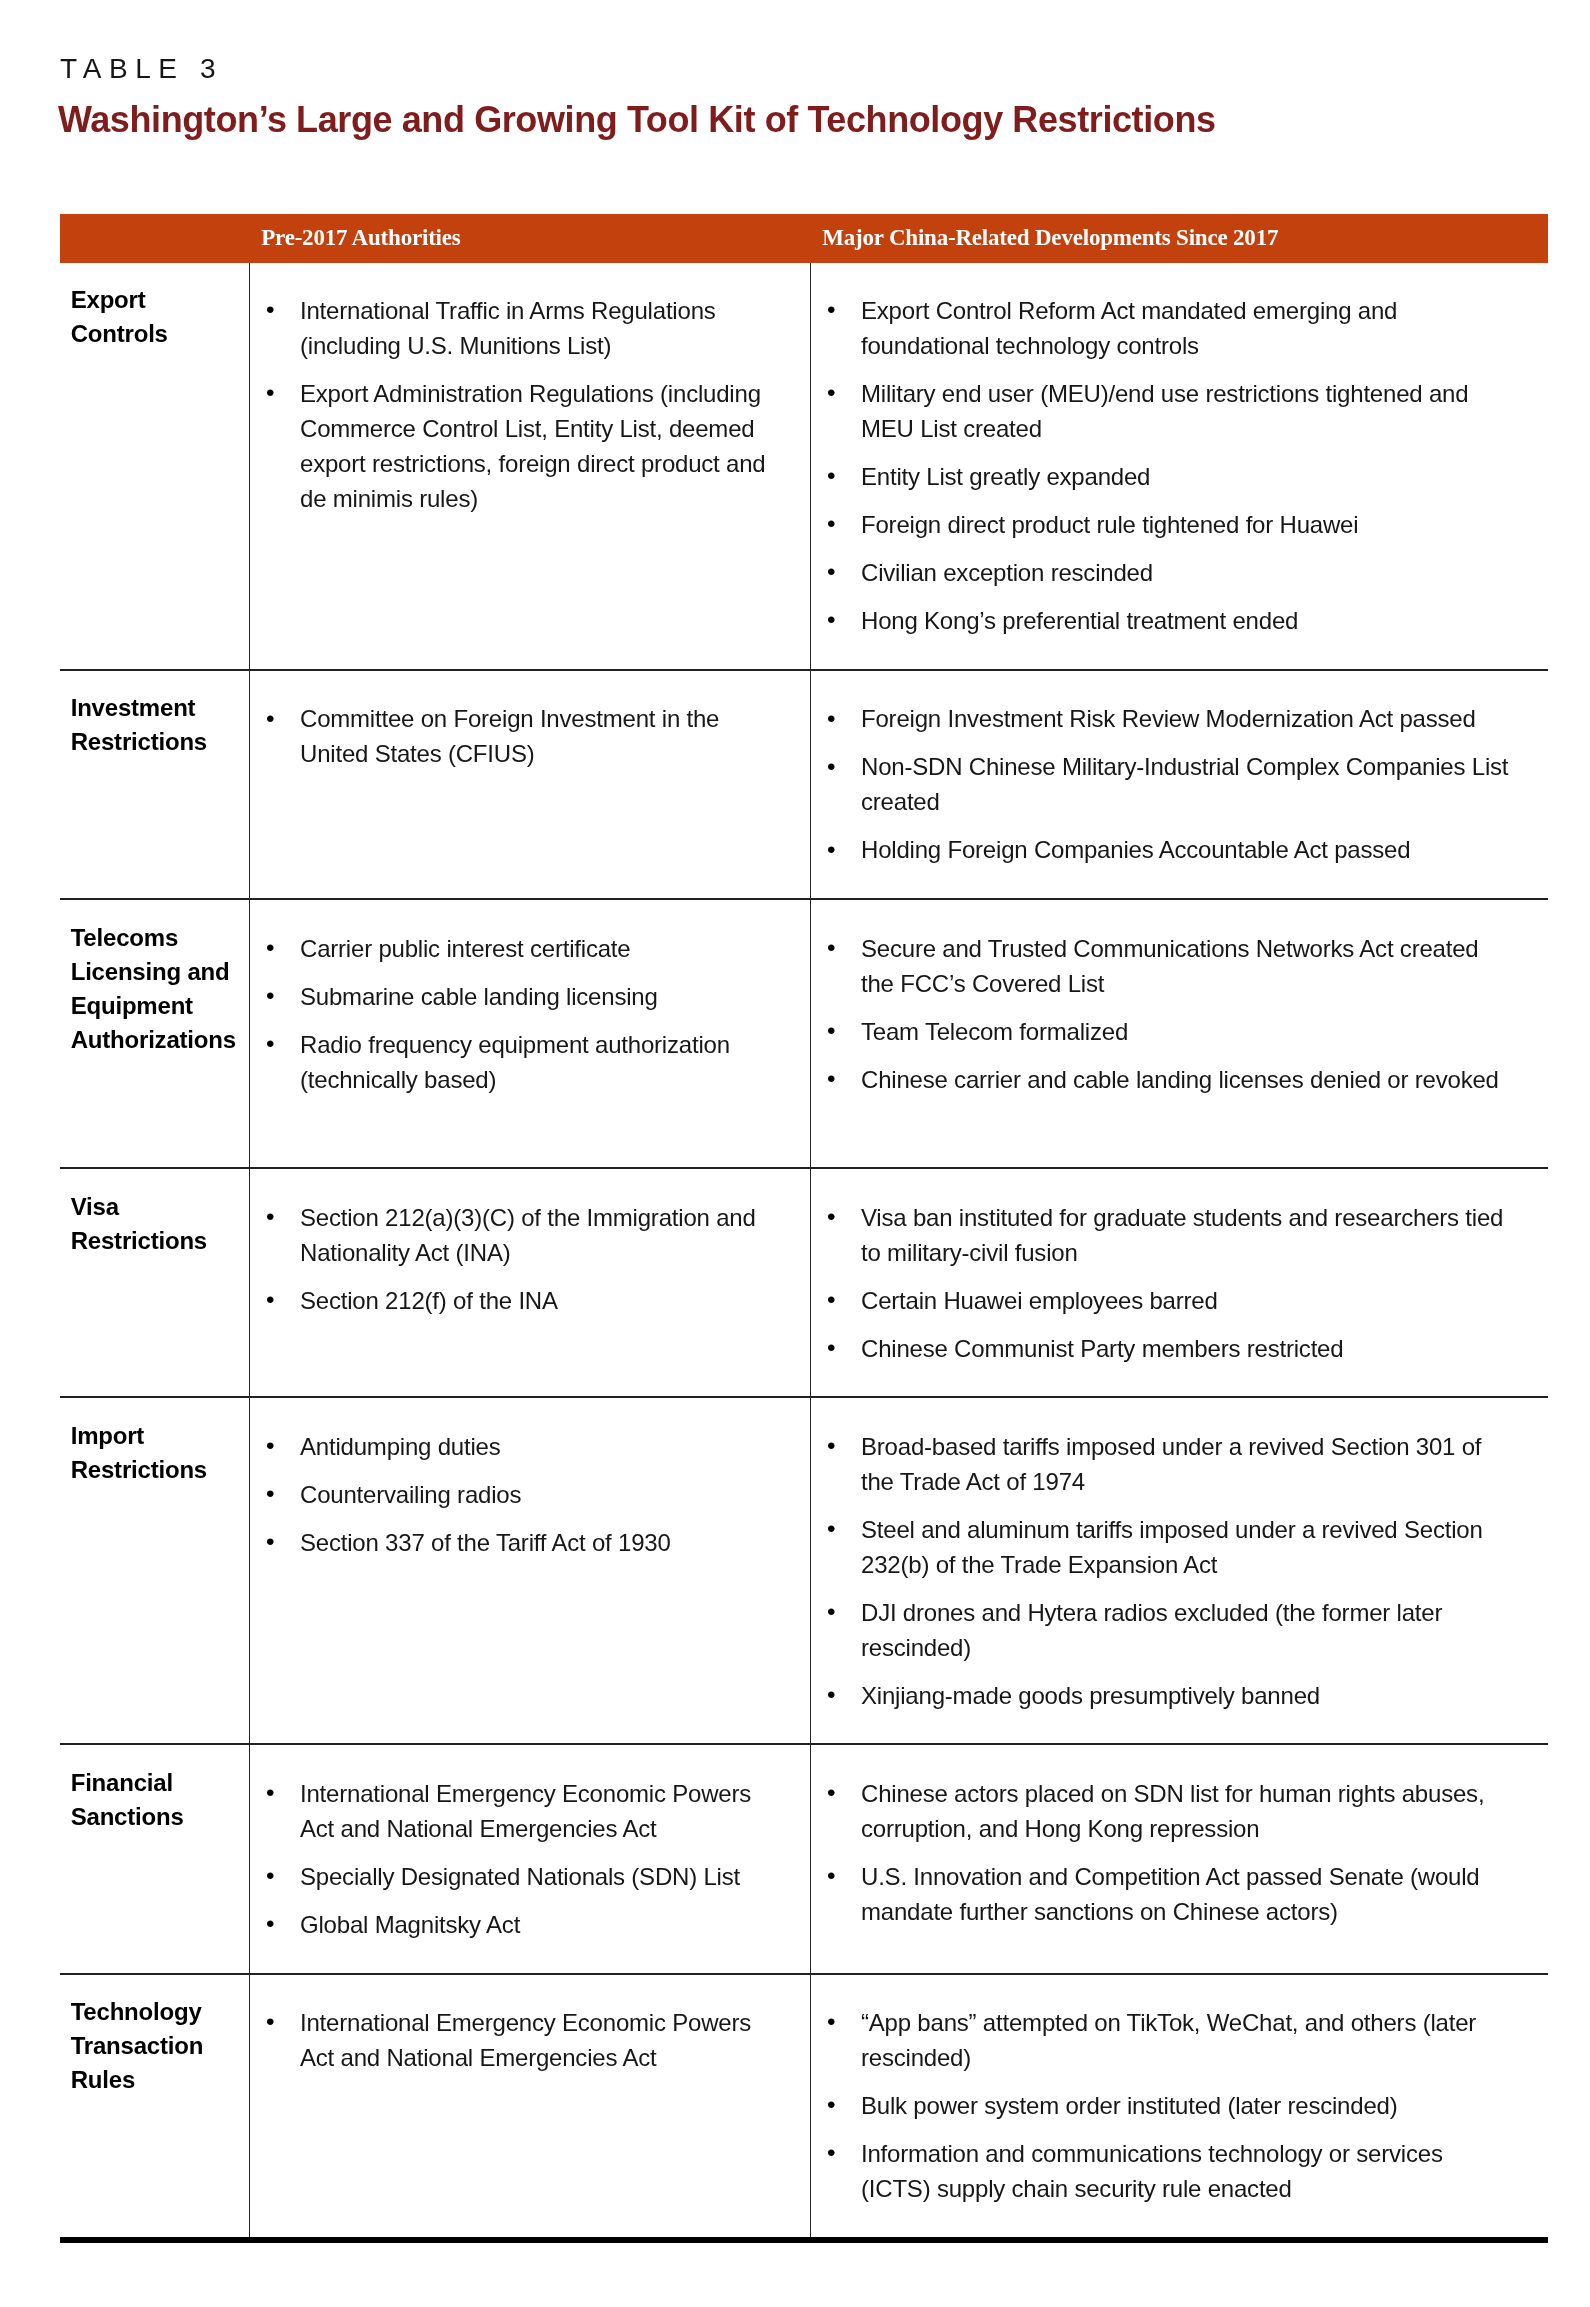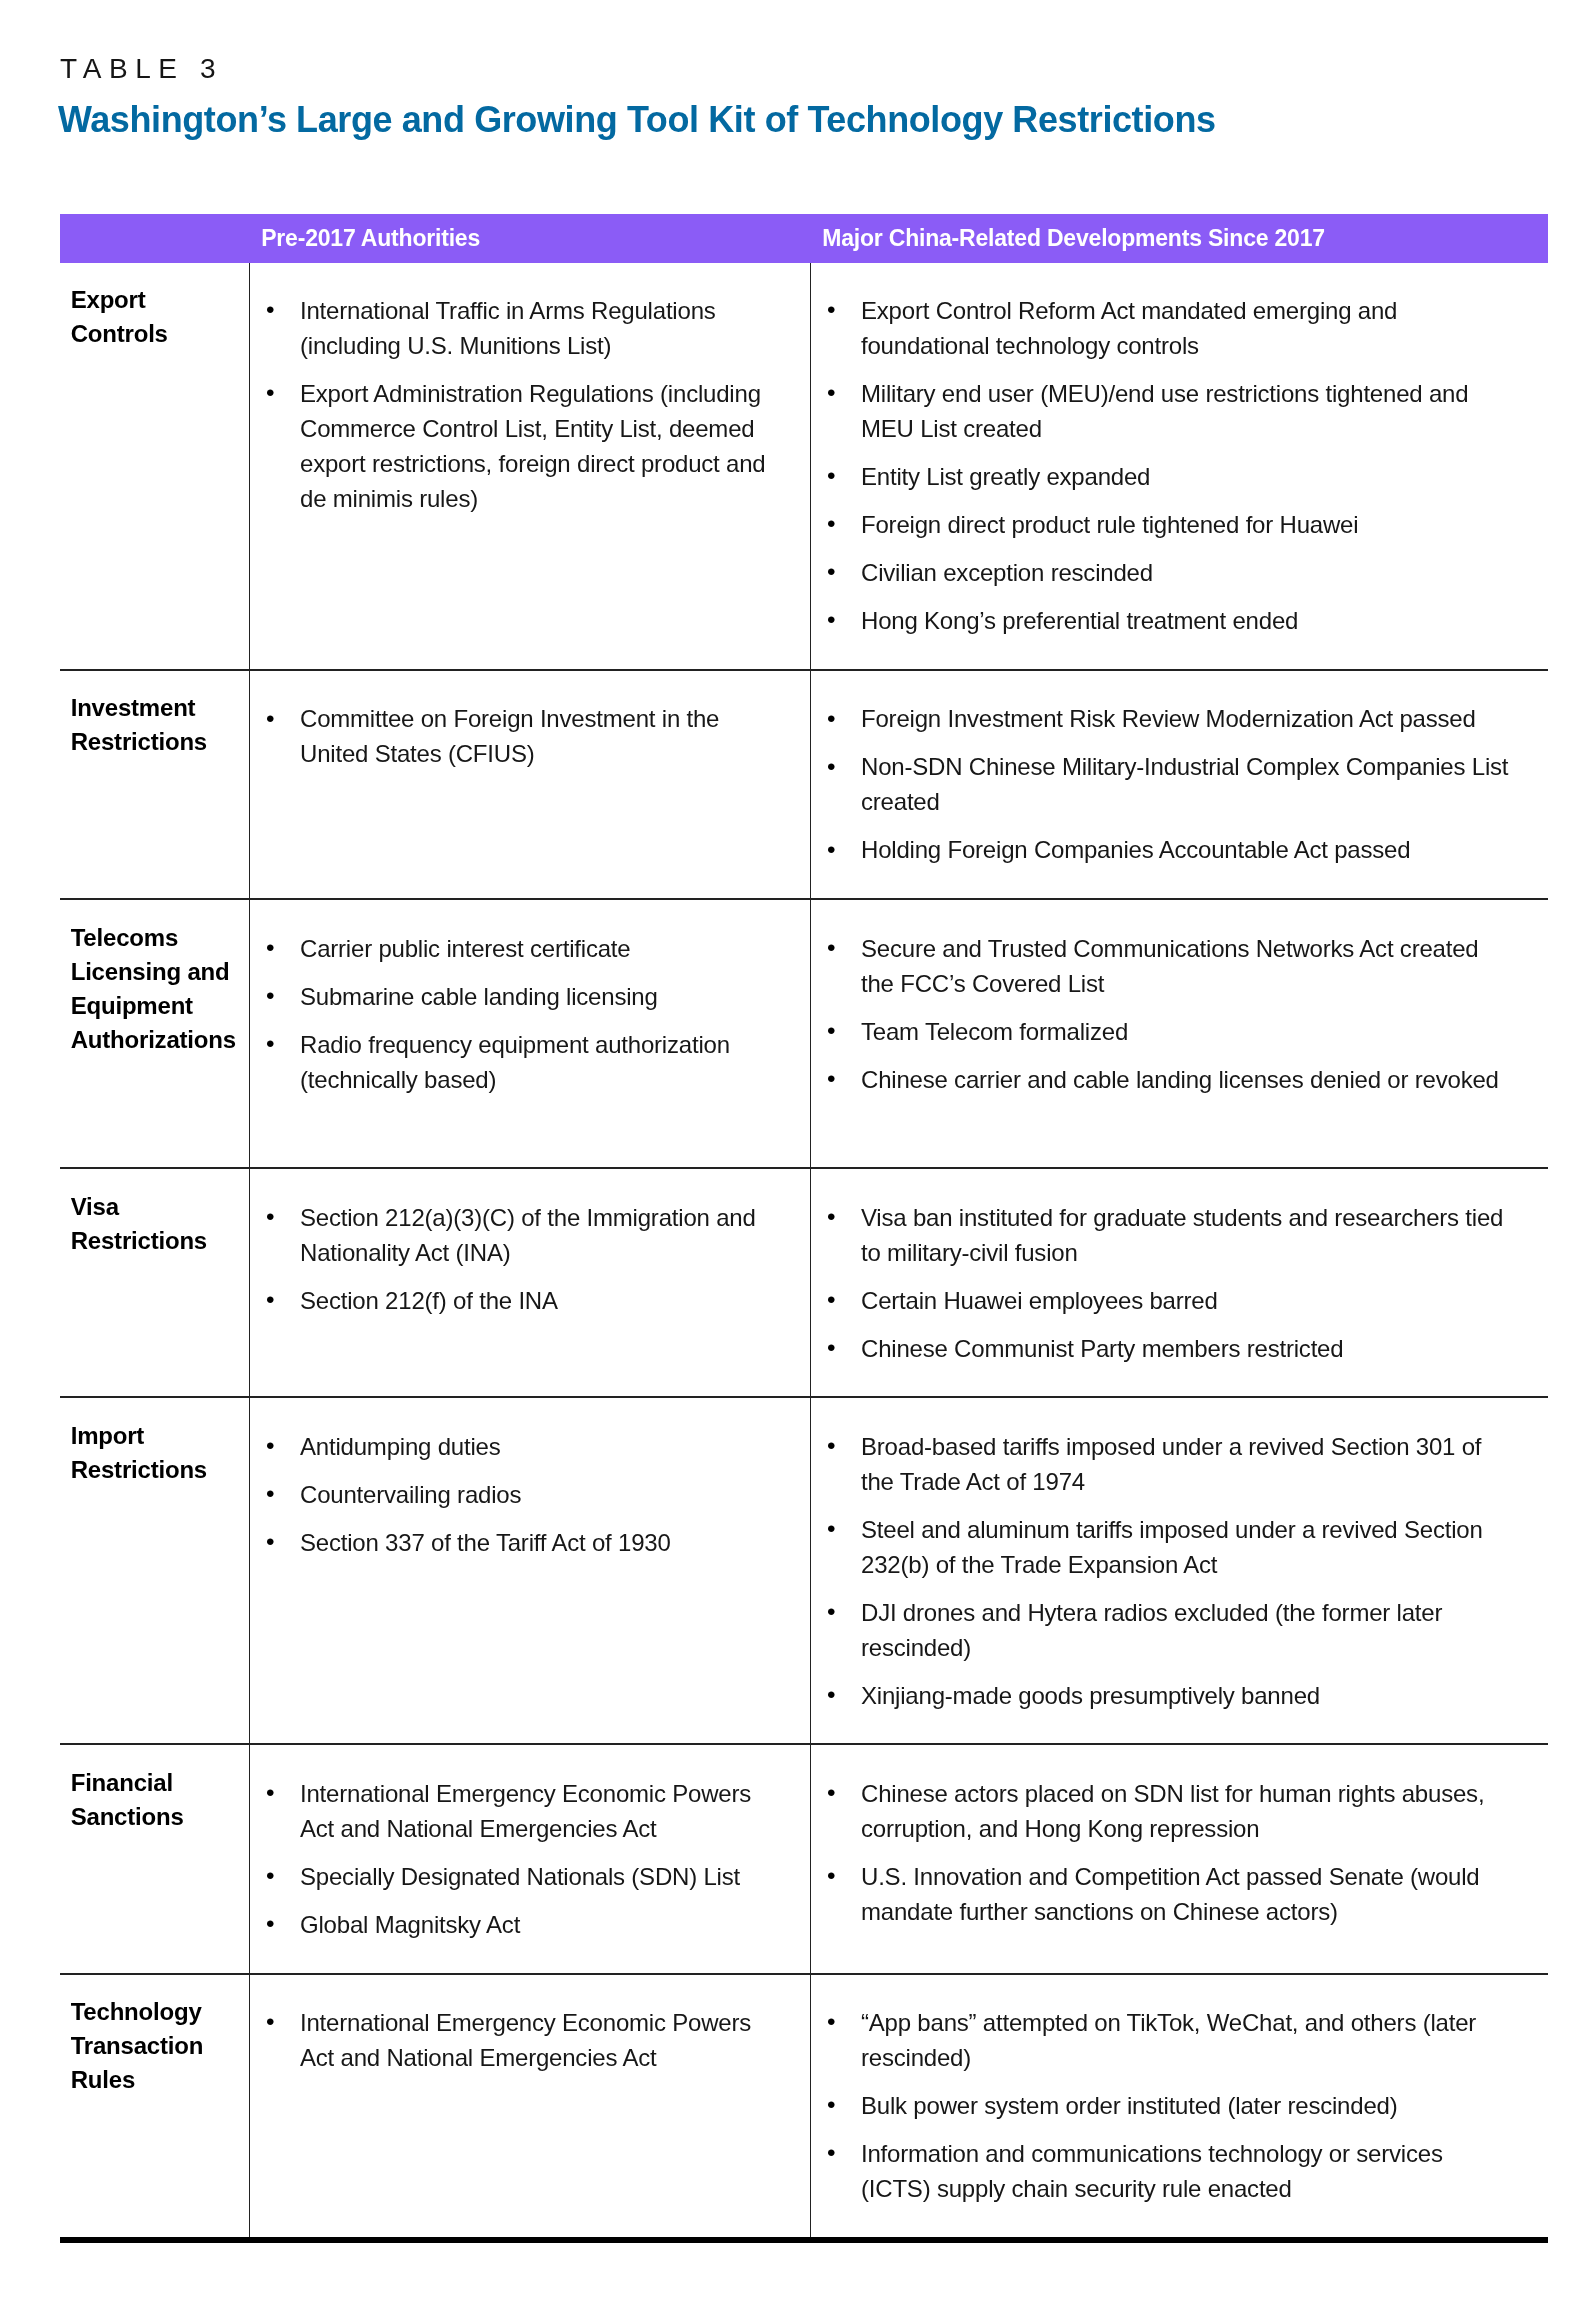--- a/index.html
+++ b/index.html
@@ -16,33 +16,34 @@
     font-size: 28px;
     font-weight: 400;
     letter-spacing: 7.6px;
     color: #161616;
   }
   .page-title {
     margin: 13.7px 0 0 58px;
     font-size: 36px;
     font-weight: 700;
     letter-spacing: -0.4px;
-    color: #0369a1;
+    color: #7f1d1d;
   }
   .data-table {
     margin: 73px 0 0 60px;
     width: 1488px;
   }
   .thead {
     display: grid;
     grid-template-columns: 189px 561px 739px;
-    background: #8b5cf6;
+    background: #c2410c;
     color: #ffffff;
     min-height: 49px;
     align-items: center;
+    font-family: Liberation Serif, serif;
   }
   .thead .hcell { font-size: 23px; font-weight: 700; padding: 4.6px 7.6px 4.6px 12.2px; letter-spacing: -0.2px; }
   .thead .hcell.first { padding-left: 10.7px; }
   .row {
     display: grid;
     grid-template-columns: 189px 561px 739px;
     border-bottom: 2.3px solid #222222;
   }
   .rows .row:last-child { border-bottom: 6.1px solid #000000; }
   

